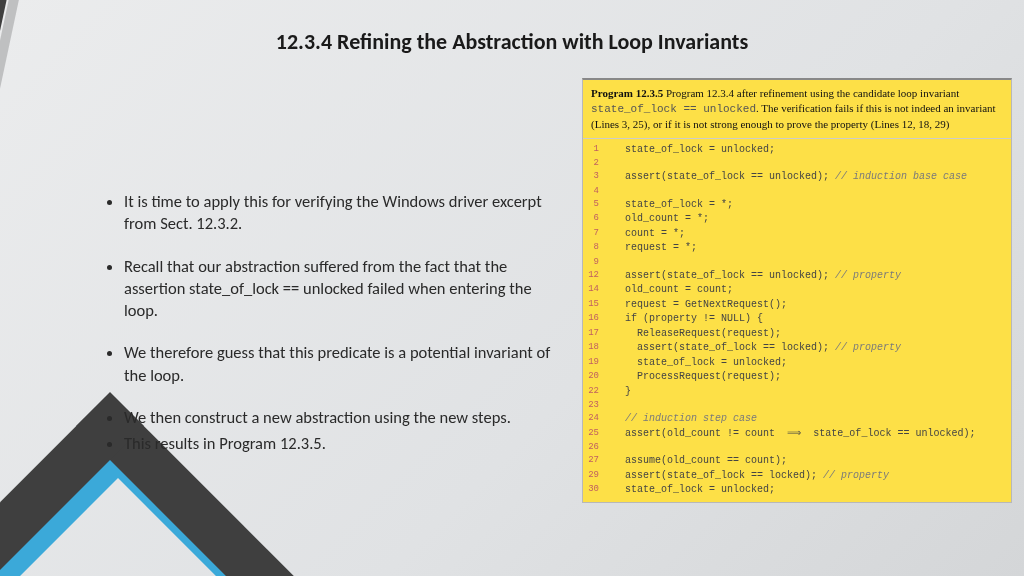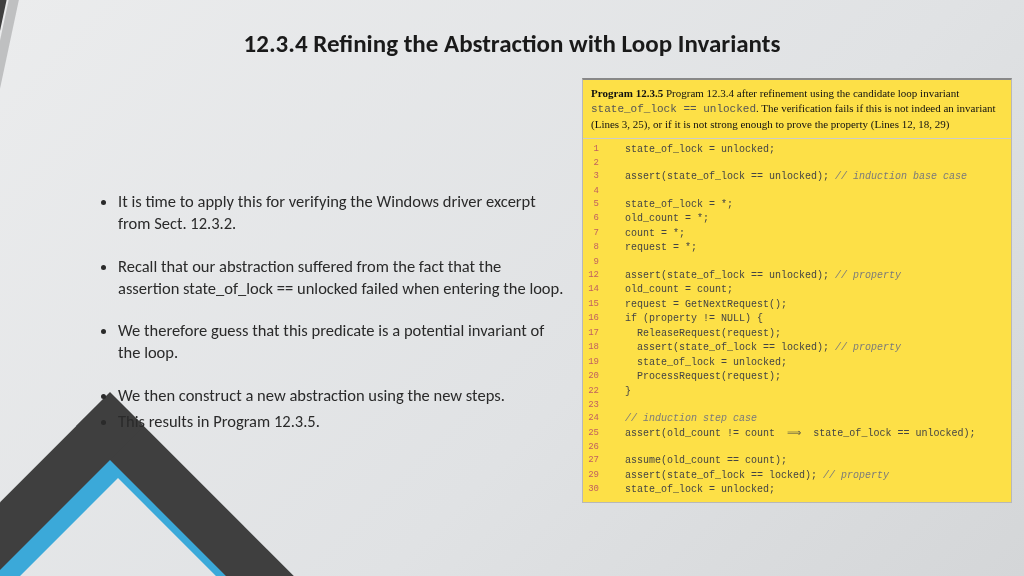--- a/index.html
+++ b/index.html
@@ -45,33 +45,33 @@
     border-left-color: #29a3d8;
     pointer-events: none;
     opacity: 0.9;
   }
 
   .title {
     position: absolute;
     top: 28px; left: 0; width: 100%;
     text-align: center;
     font-weight: 700;
-    font-size: 25px;
+    font-size: 22px;
     color: #1a1a1a;
   }
 
   .bullets {
     position: absolute;
     left: 100px; top: 190px;
     width: 465px;
     font-size: 16.5px;
     color: #2a2a2a;
     line-height: 1.35;
   }
-  .bullets li { list-style: disc; margin-left: 18px; margin-bottom: 20px; }
+  .bullets li { list-style: disc; margin-left: 24px; margin-bottom: 20px; }
 
   .codebox {
     position: absolute;
     right: 12px; top: 78px;
     width: 430px;
     background: #fde047;
     border: 1px solid #b8b8b8;
     border-top: 2px solid #888;
     padding: 0;
     font-size: 10px;

